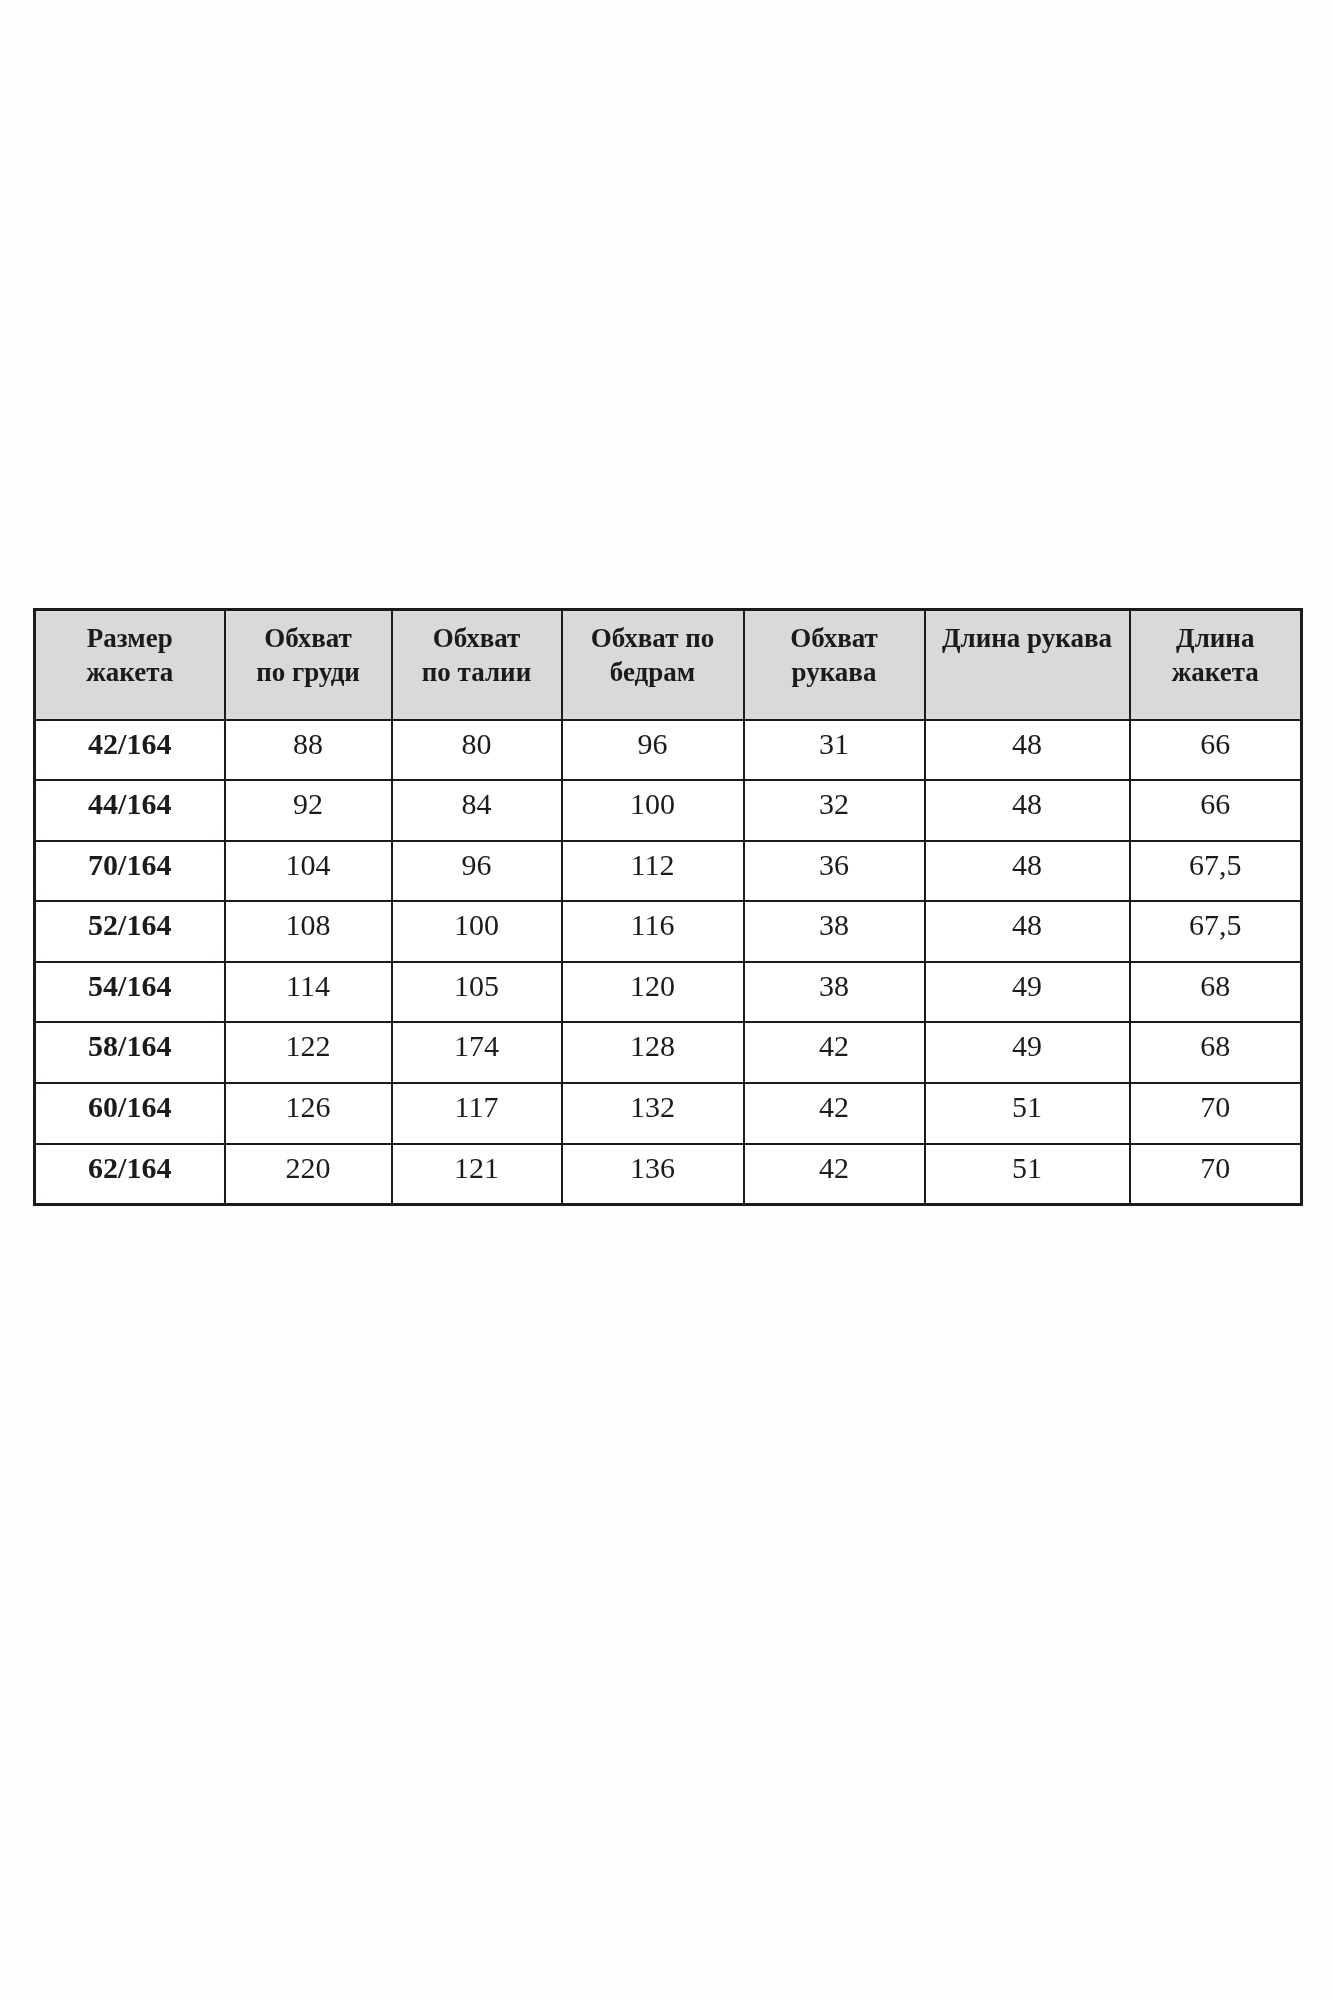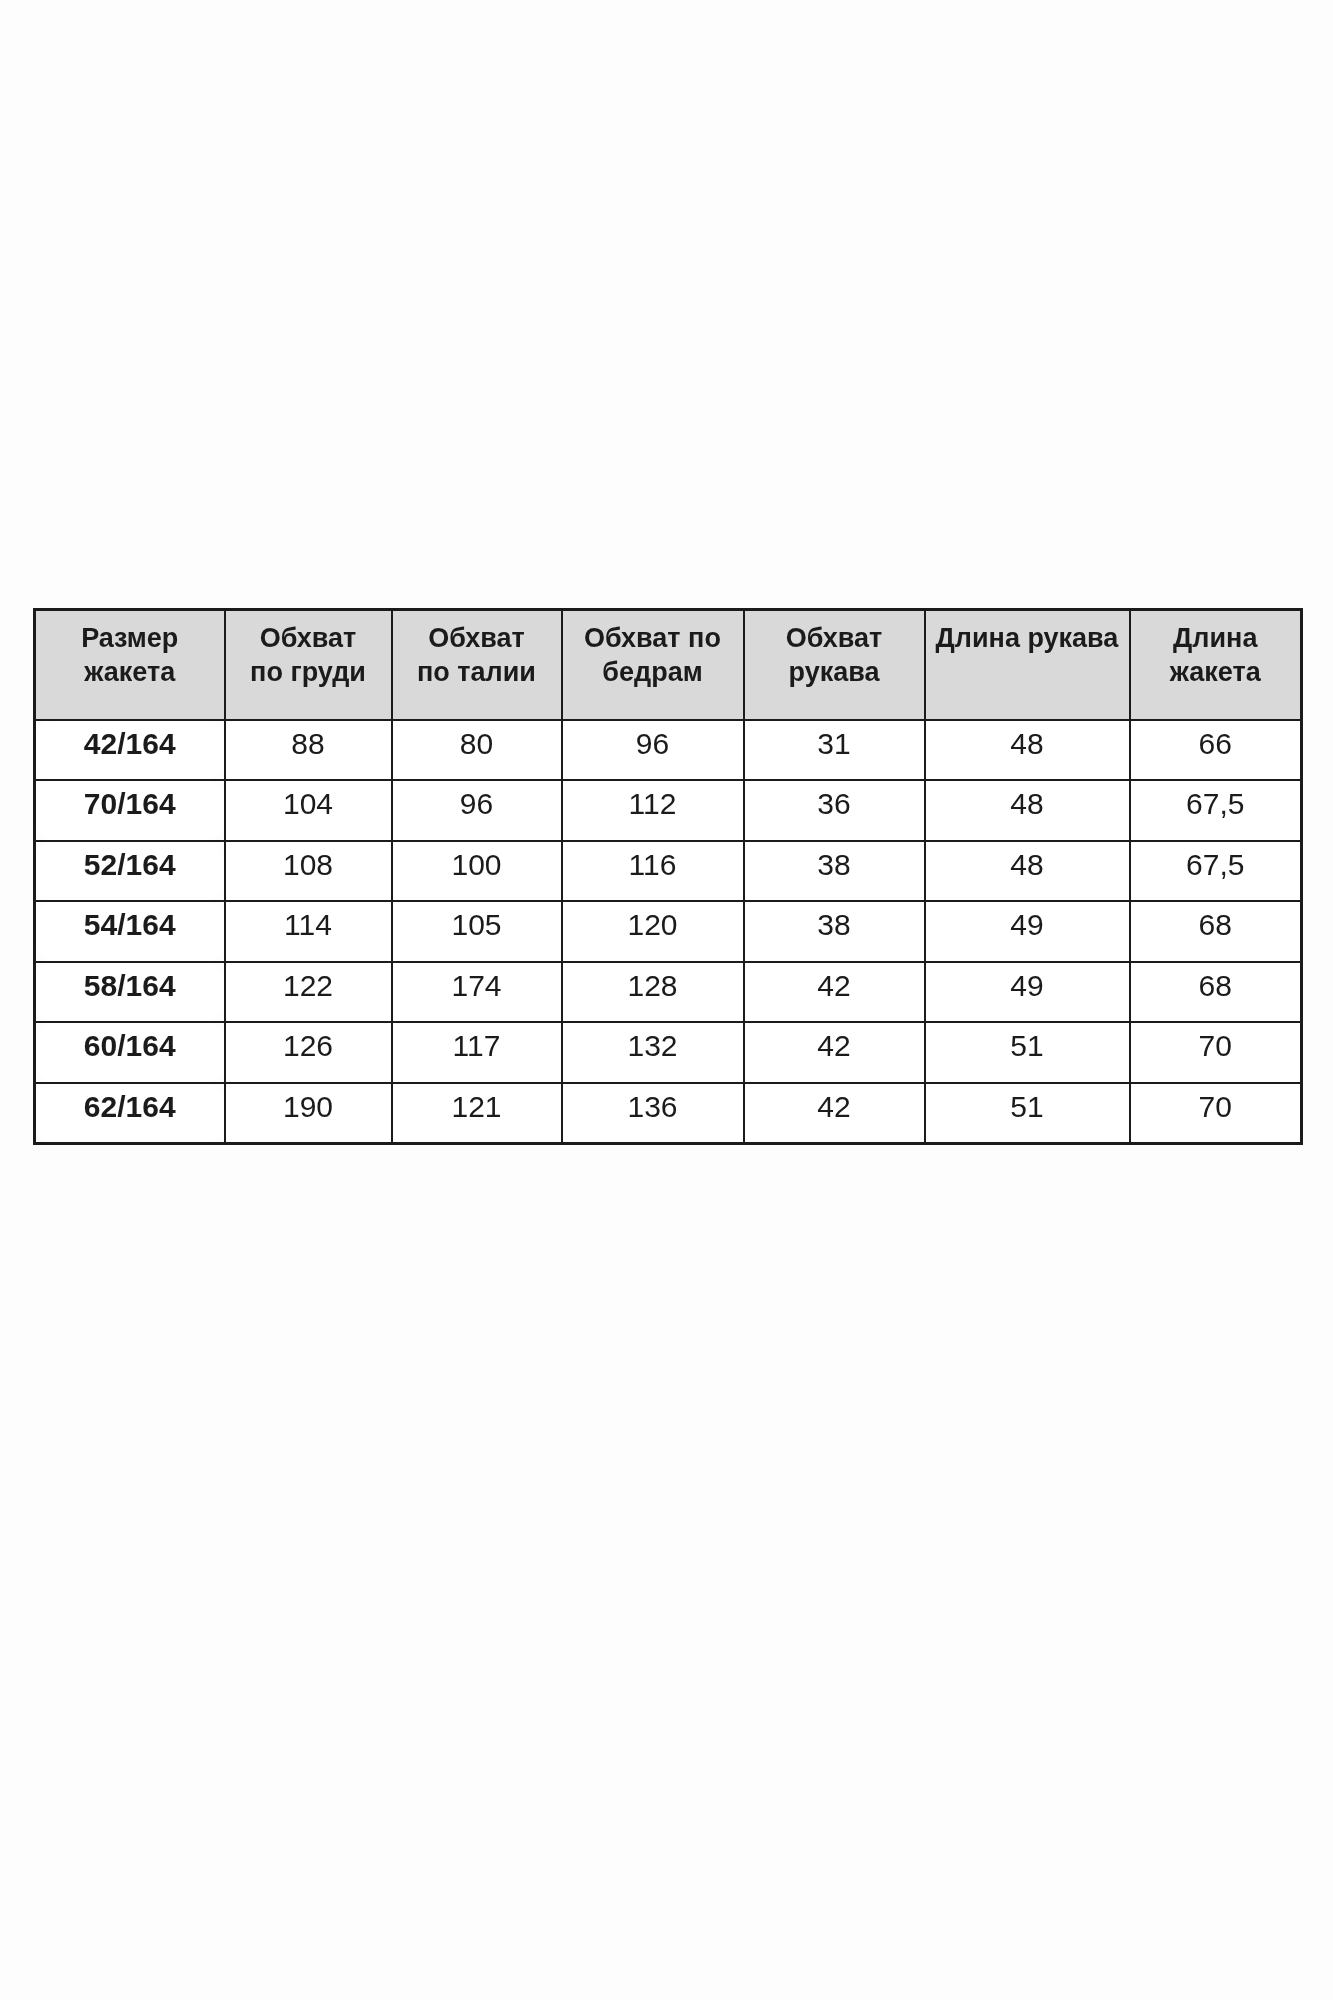--- a/index.html
+++ b/index.html
@@ -16,21 +16,21 @@
     background: #fdfdfd;
     overflow: hidden;
   }
   table.size-chart {
     position: absolute;
     left: 33px;
     top: 608px;
     width: 1267px;
     border-collapse: collapse;
     table-layout: fixed;
-    font-family: Liberation Sans, sans-serif;
+    font-family: Liberation Serif, serif;
     color: #1b1b1b;
     border: 3px solid #1b1b1b;
   }
   table.size-chart th,
   table.size-chart td {
     border: 2px solid #1b1b1b;
     text-align: center;
     vertical-align: top;
     box-sizing: border-box;
     overflow: hidden;
@@ -93,20 +93,29 @@
         <tr>
           <td class="size-col">42/164</td>
           <td>88</td>
           <td>80</td>
           <td>96</td>
           <td>31</td>
           <td>48</td>
           <td>66</td>
         </tr>
         <tr>
+          <td class="size-col">44/164</td>
+          <td>92</td>
+          <td>84</td>
+          <td>100</td>
+          <td>32</td>
+          <td>48</td>
+          <td>66</td>
+        </tr>
+        <tr>
           <td class="size-col">70/164</td>
           <td>104</td>
           <td>96</td>
           <td>112</td>
           <td>36</td>
           <td>48</td>
           <td>67,5</td>
         </tr>
         <tr>
           <td class="size-col">52/164</td>
@@ -139,21 +148,21 @@
           <td class="size-col">60/164</td>
           <td>126</td>
           <td>117</td>
           <td>132</td>
           <td>42</td>
           <td>51</td>
           <td>70</td>
         </tr>
         <tr>
           <td class="size-col">62/164</td>
-          <td>190</td>
+          <td>220</td>
           <td>121</td>
           <td>136</td>
           <td>42</td>
           <td>51</td>
           <td>70</td>
         </tr>
       </tbody>
   </table>
 </div>
 

